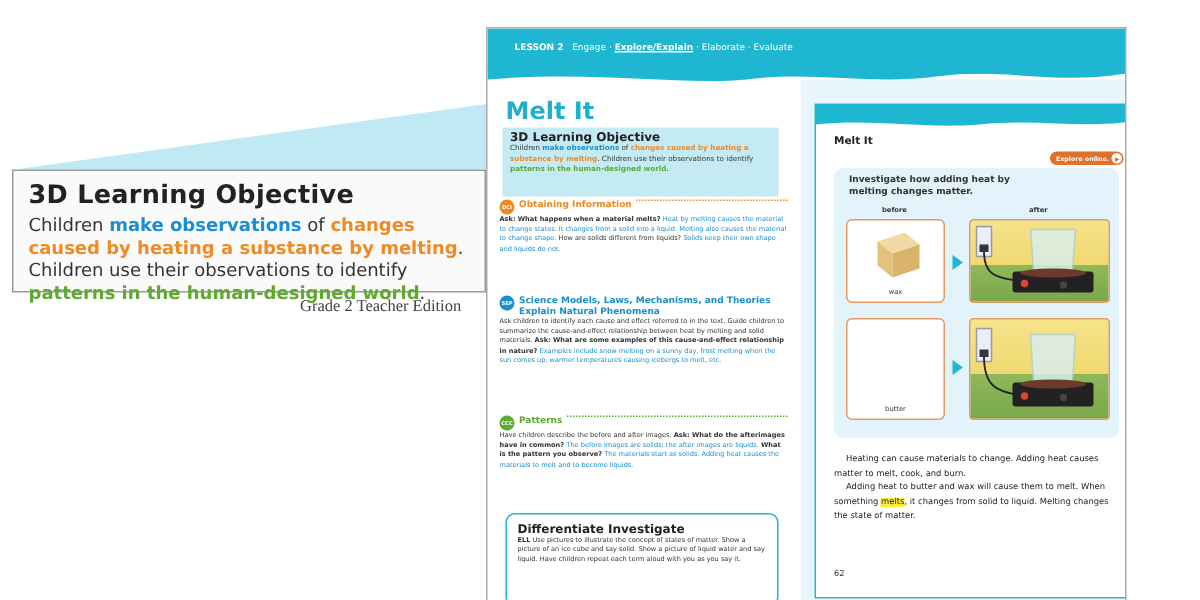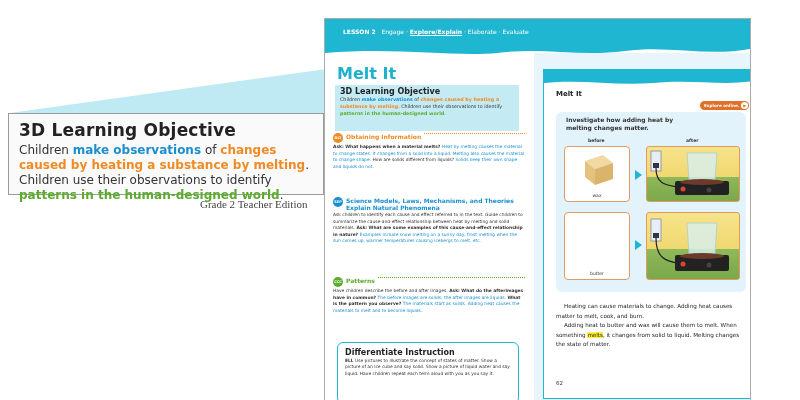--- a/index.html
+++ b/index.html
@@ -108,21 +108,21 @@
   <div class="sec" style="top:258px;">
     <div class="sec-head">
       <div class="badge" style="background:#5cab2e;">CCC</div>
       <div class="sec-title" style="color:#5cab2e;flex:none;">Patterns</div>
       <div class="dots" style="border-color:#5cab2e;"></div>
     </div>
     <div class="sec-body"><span>Have children describe the before and after images. </span><b>Ask: What do the afterimages have in common? </b><span class="hl">The before images are solids; the after images are liquids.</span><b> What is the pattern you observe? </b><span class="hl">The materials start as solids. Adding heat causes the materials to melt and to become liquids.</span></div>
   </div>
 
   <div class="diff">
-    <h3>Differentiate Instruction</h3>
+    <h3>Differentiate Investigate</h3>
     <p><b>ELL</b><span> Use pictures to illustrate the concept of states of matter. Show a picture of an ice cube and say solid. Show a picture of liquid water and say liquid. Have children repeat each term aloud with you as you say it.</span></p>
   </div>
 
   <div class="rp">
     <div class="rp-top"></div>
     <svg style="position:absolute;left:0;top:8px;width:100%;height:8px;" viewBox="0 0 212 8" preserveAspectRatio="none">
       <path d="M0,0 L212,0 L212,3 C180,8 150,1 110,5 C70,8 40,1 0,5 Z" fill="#1fb6d2"></path>
     </svg>
     <div class="rp-title">Melt It</div>
     <div class="explore"><span>Explore online.</span><span class="play">▶</span></div>

